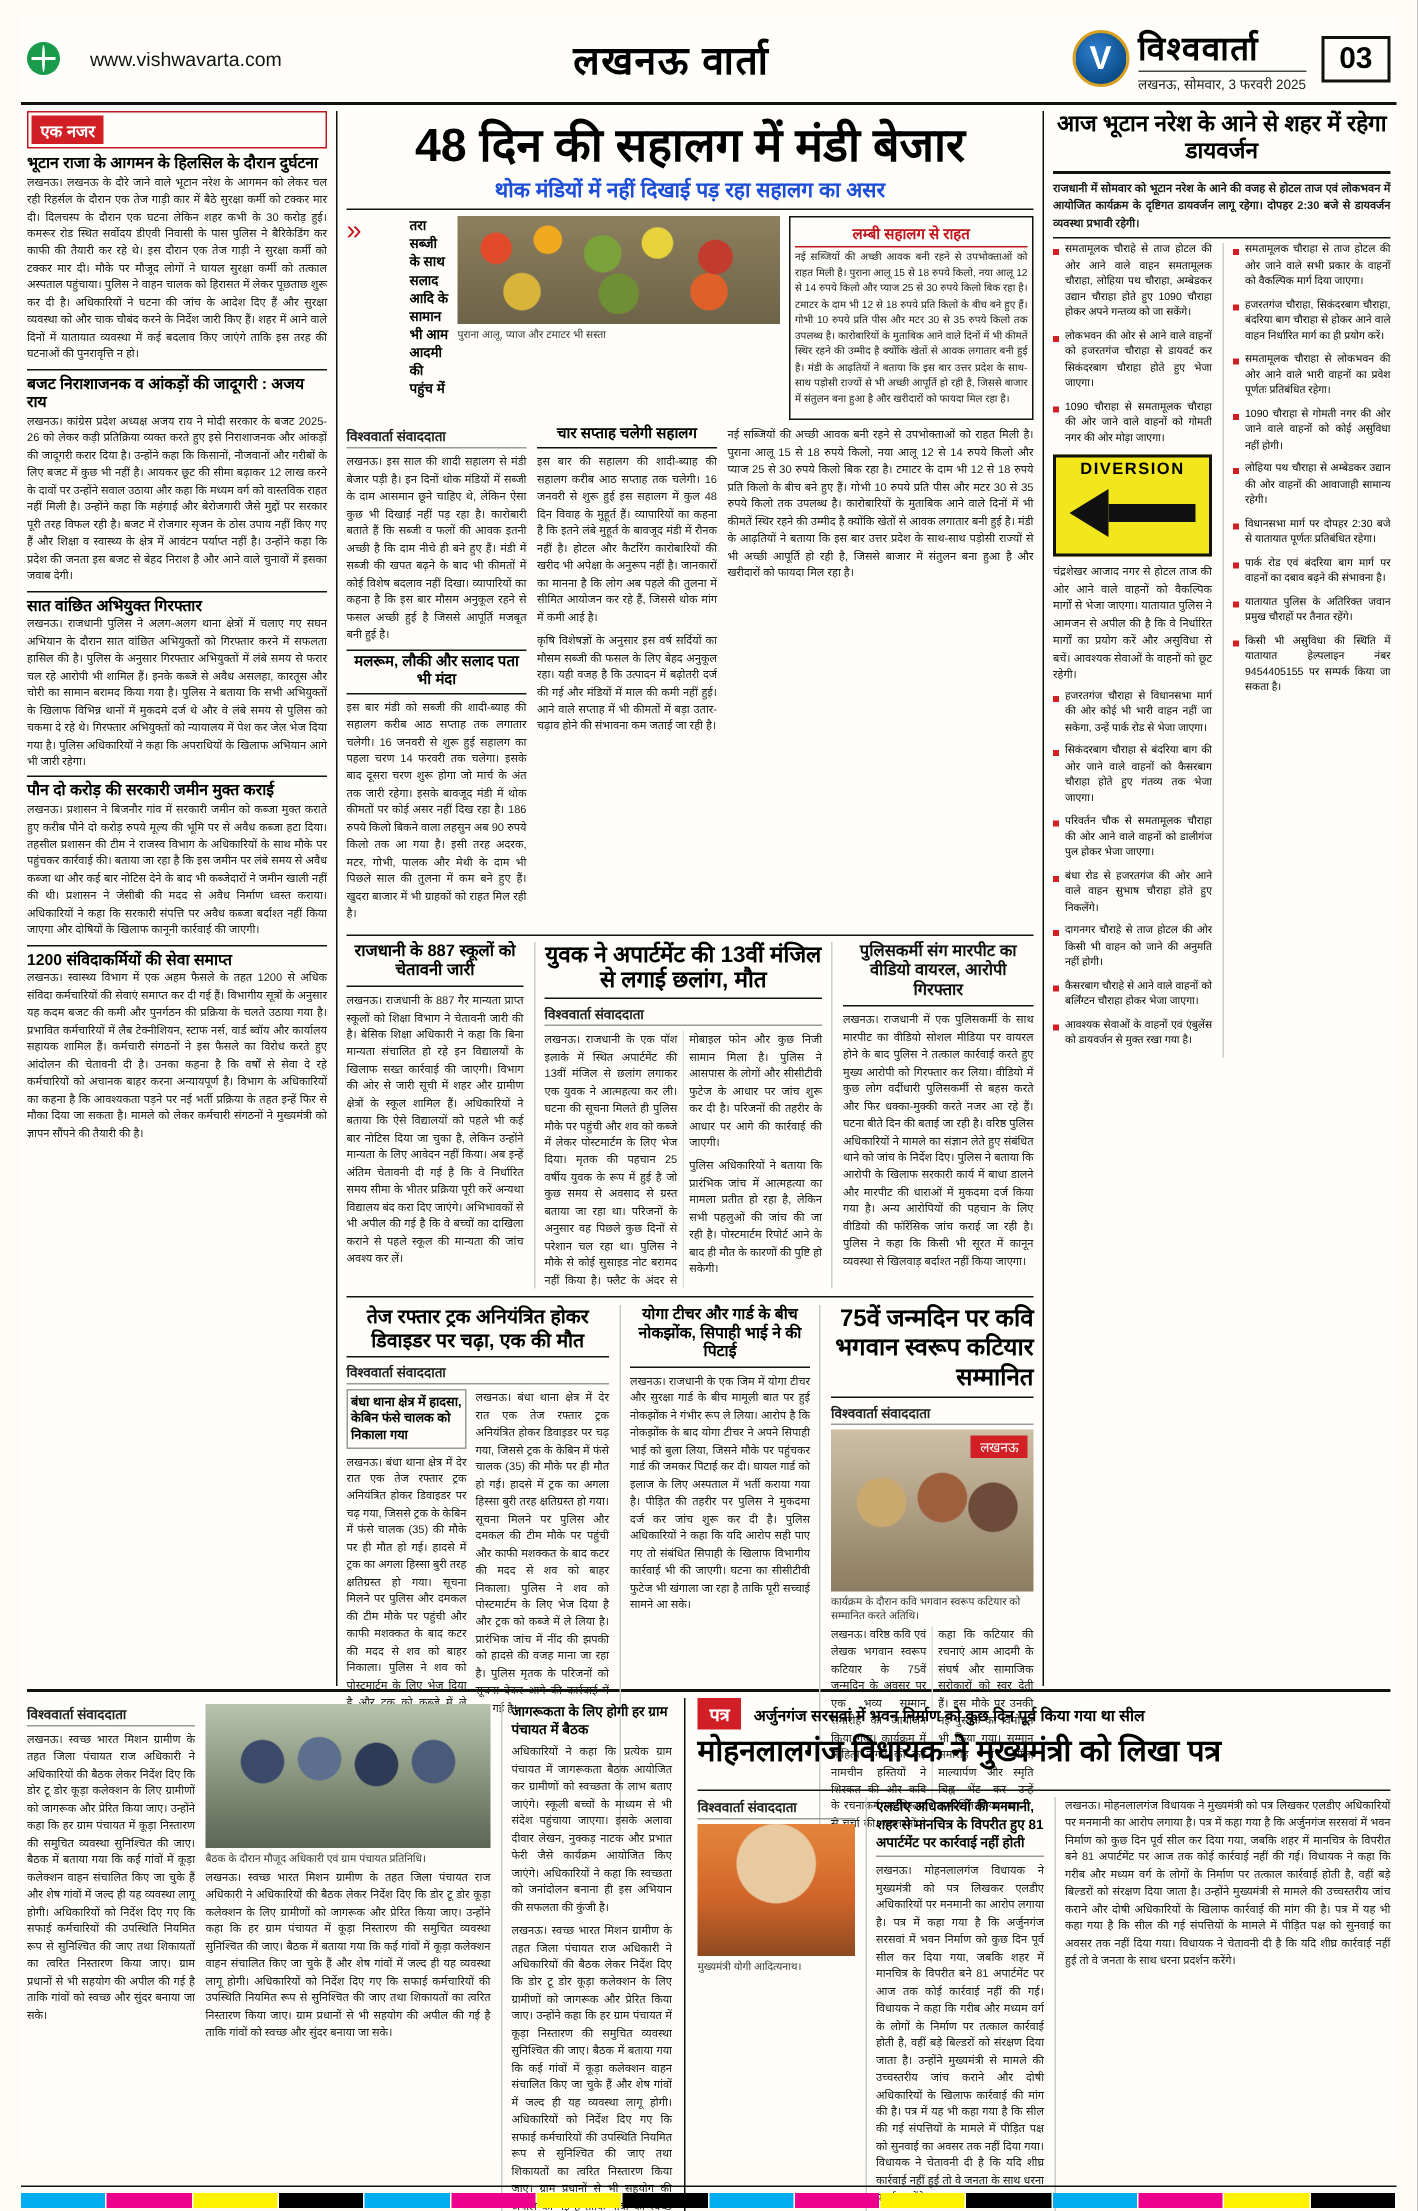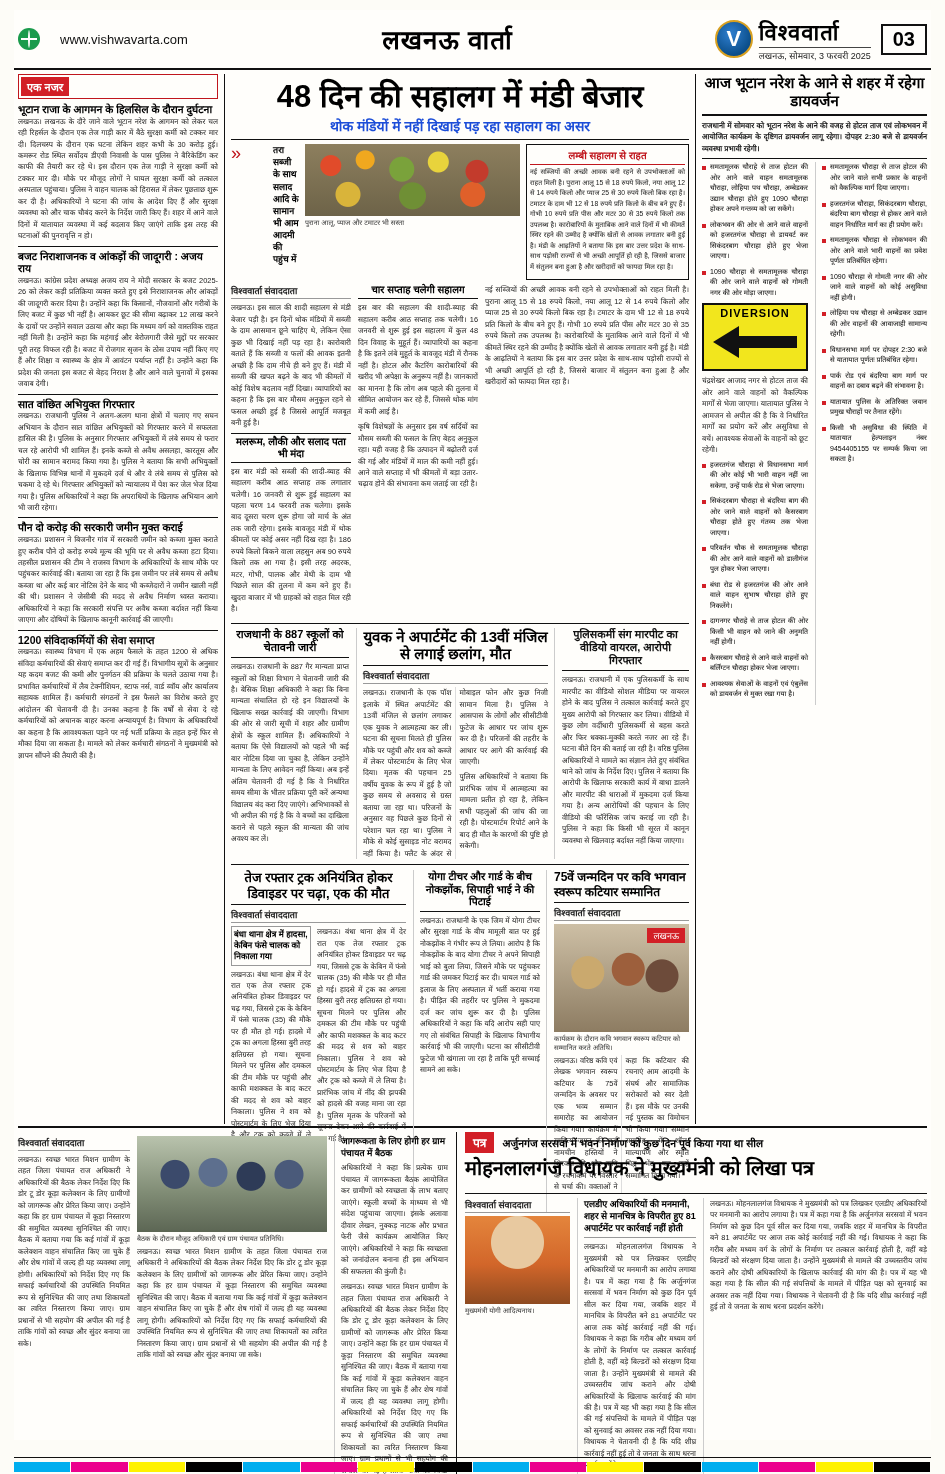--- a/index.html
+++ b/index.html
@@ -210,21 +210,21 @@
               <p class="body">लखनऊ। बंधा थाना क्षेत्र में देर रात एक तेज रफ्तार ट्रक अनियंत्रित होकर डिवाइडर पर चढ़ गया, जिससे ट्रक के केबिन में फंसे चालक (35) की मौके पर ही मौत हो गई। हादसे में ट्रक का अगला हिस्सा बुरी तरह क्षतिग्रस्त हो गया। सूचना मिलने पर पुलिस और दमकल की टीम मौके पर पहुंची और काफी मशक्कत के बाद कटर की मदद से शव को बाहर निकाला। पुलिस ने शव को पोस्टमार्टम के लिए भेज दिया है और ट्रक को कब्जे में ले लिया है। प्रारंभिक जांच में नींद की झपकी को हादसे की वजह माना जा रहा है। पुलिस मृतक के परिजनों को सूचना देकर आगे की कार्रवाई में जुट गई है।</p>
             </div>
           </div>
         </div>
         <div style="width:120px;border-left:1px solid #ccc;border-right:1px solid #ccc;padding:0 6px;">
           <div class="hl" style="font-size:10.5px;text-align:center;line-height:1.2;">योगा टीचर और गार्ड के बीच नोकझोंक, सिपाही भाई ने की पिटाई</div>
           <div class="rule" style="margin:3px 0;"></div>
           <p class="body">लखनऊ। राजधानी के एक जिम में योगा टीचर और सुरक्षा गार्ड के बीच मामूली बात पर हुई नोकझोंक ने गंभीर रूप ले लिया। आरोप है कि नोकझोंक के बाद योगा टीचर ने अपने सिपाही भाई को बुला लिया, जिसने मौके पर पहुंचकर गार्ड की जमकर पिटाई कर दी। घायल गार्ड को इलाज के लिए अस्पताल में भर्ती कराया गया है। पीड़ित की तहरीर पर पुलिस ने मुकदमा दर्ज कर जांच शुरू कर दी है। पुलिस अधिकारियों ने कहा कि यदि आरोप सही पाए गए तो संबंधित सिपाही के खिलाफ विभागीय कार्रवाई भी की जाएगी। घटना का सीसीटीवी फुटेज भी खंगाला जा रहा है ताकि पूरी सच्चाई सामने आ सके।</p>
         </div>
         <div style="flex:1;">
-          <div class="hl" style="font-size:12px;text-align:left;">75वें जन्मदिन पर कवि भगवान स्वरूप कटियार सम्मानित</div>
+          <div class="hl" style="font-size:16px;text-align:right;">75वें जन्मदिन पर कवि भगवान स्वरूप कटियार सम्मानित</div>
           <div class="rule" style="margin:3px 0;"></div>
           <div class="byline">विश्ववार्ता संवाददाता</div>
           <div style="position:relative;">
             <div class="photo imgfunc" style="height:108px;"></div>
             <span class="badge-lalbagh">लखनऊ</span>
           </div>
           <div class="cap">कार्यक्रम के दौरान कवि भगवान स्वरूप कटियार को सम्मानित करते अतिथि।</div>
           <div class="twocol" style="margin-top:3px;">
             <p class="body">लखनऊ। वरिष्ठ कवि एवं लेखक भगवान स्वरूप कटियार के 75वें जन्मदिन के अवसर पर एक भव्य सम्मान समारोह का आयोजन किया गया। कार्यक्रम में साहित्य जगत की कई नामचीन हस्तियों ने शिरकत की और कवि के रचनाकर्म पर विस्तार से चर्चा की। वक्ताओं ने कहा कि कटियार की रचनाएं आम आदमी के संघर्ष और सामाजिक सरोकारों को स्वर देती हैं। इस मौके पर उनकी नई पुस्तक का विमोचन भी किया गया। सम्मान समारोह में शॉल, माल्यार्पण और स्मृति चिह्न भेंट कर उन्हें सम्मानित किया गया।</p>
           </div>

